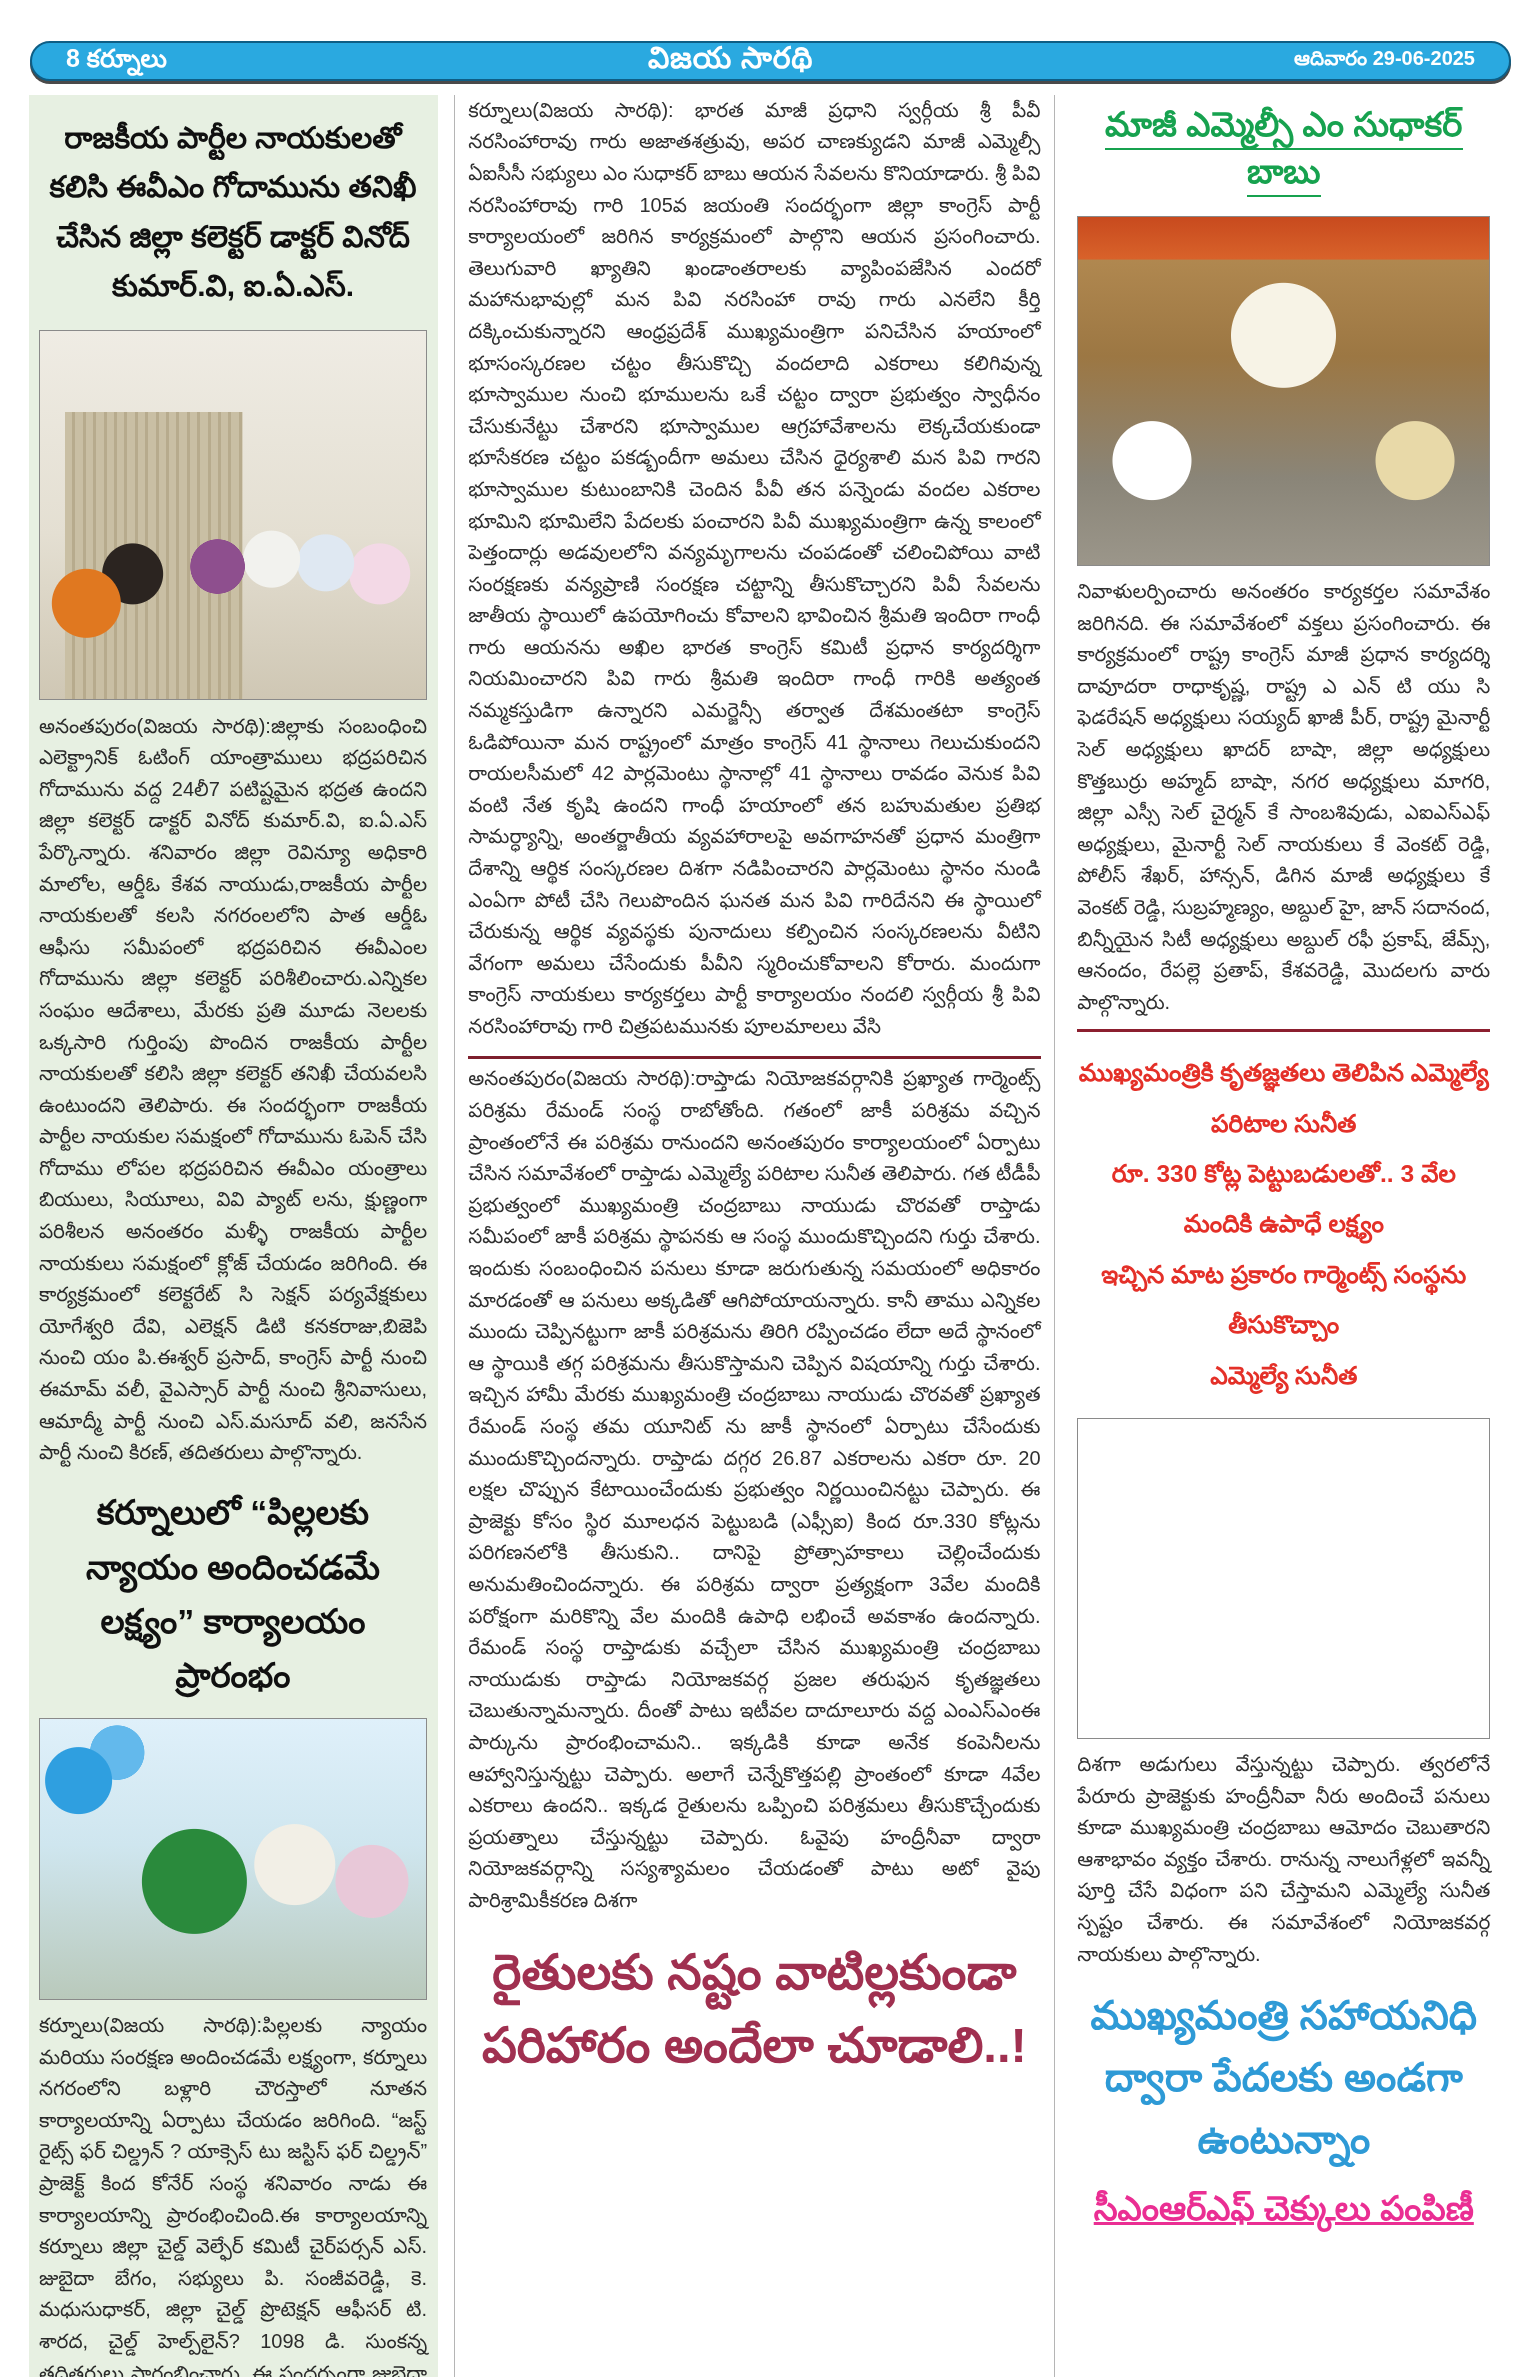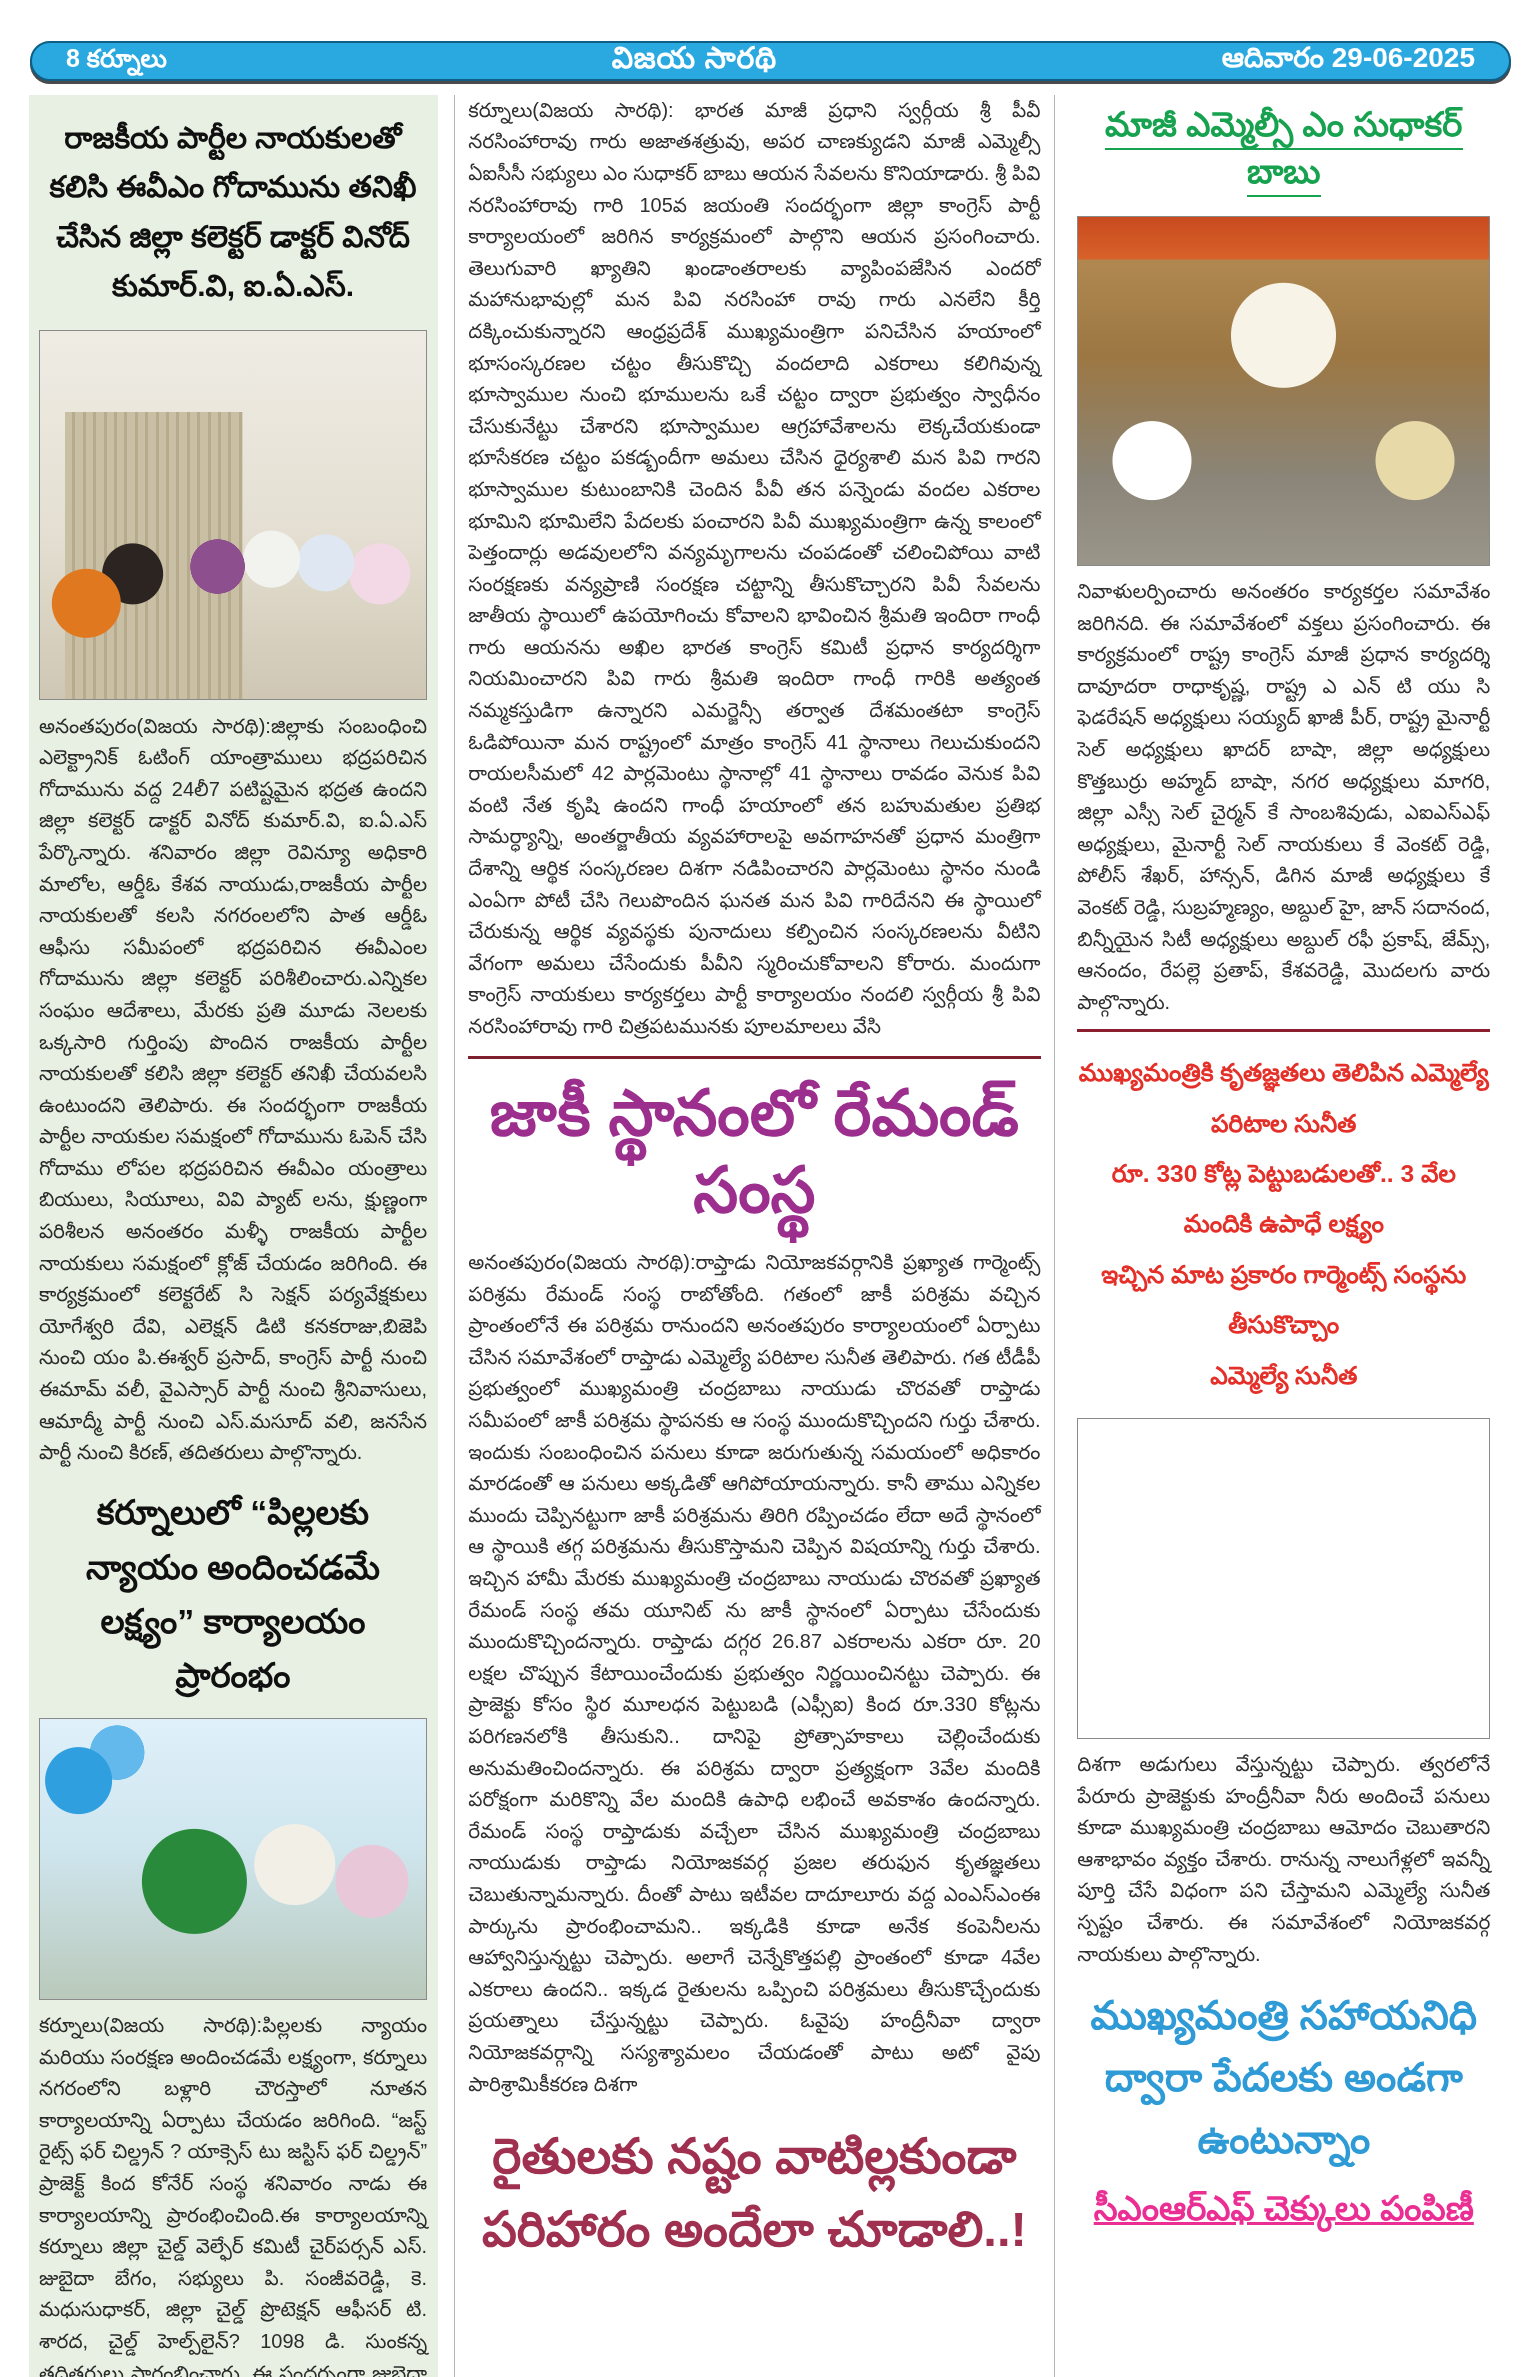--- a/index.html
+++ b/index.html
@@ -13,21 +13,21 @@
 
   
   .masthead-bar {
     margin:28px 9px 10.4px 9px; height:40px; border-radius:25px;
     background:#2aa9e0; border:2.2px solid #0e5e85; box-shadow:0 3px 0 #4a4a4a;
     display:flex; align-items:center; justify-content:space-between;
     padding:0 34px; color:#ffffff; font-weight:bold;
   }
   .masthead-left { font-size:25px; }
   .masthead-center { font-size:30px; letter-spacing:0.7px; }
-  .masthead-right { font-size:28px; }
+  .masthead-right { font-size:20px; }
 
   
   .columns {
     flex:1; display:grid; grid-template-columns:409px 601px 422px;
     column-gap:16.4px; padding:3px 7.5px 7.5px 7.5px;
   }
   .col { min-width:0; }
   .col-left { background:#e7f0e2; padding:7.5px 10.4px 12px 10.4px; }
   .col-center { border-left:0.7px solid #b5b5b5; border-right:0.7px solid #b5b5b5; padding:0 13.4px 10.4px 13.4px; }
   .col-right { padding:0 3px 10.4px 6px; }
@@ -129,21 +129,20 @@
 
     </div>
 
     <div class="col col-center">
 
 
       <div class="body-text">కర్నూలు(విజయ సారథి): భారత మాజీ ప్రధాని స్వర్గీయ శ్రీ పీవీ నరసింహారావు గారు అజాతశత్రువు, అపర చాణక్యుడని  మాజీ ఎమ్మెల్సీ ఏఐసీసీ సభ్యులు ఎం సుధాకర్ బాబు ఆయన సేవలను కొనియాడారు. శ్రీ పివి నరసింహారావు గారి 105వ జయంతి సందర్భంగా జిల్లా కాంగ్రెస్ పార్టీ కార్యాలయంలో జరిగిన కార్యక్రమంలో పాల్గొని ఆయన ప్రసంగించారు. తెలుగువారి ఖ్యాతిని ఖండాంతరాలకు వ్యాపింపజేసిన ఎందరో మహానుభావుల్లో మన పివి నరసింహా రావు గారు ఎనలేని కీర్తి దక్కించుకున్నారని ఆంధ్రప్రదేశ్ ముఖ్యమంత్రిగా పనిచేసిన హయాంలో భూసంస్కరణల చట్టం తీసుకొచ్చి వందలాది ఎకరాలు కలిగివున్న భూస్వాముల నుంచి భూములను ఒకే చట్టం ద్వారా ప్రభుత్వం స్వాధీనం చేసుకునేట్టు చేశారని భూస్వాముల ఆగ్రహావేశాలను లెక్కచేయకుండా భూసేకరణ చట్టం పకడ్బందీగా అమలు చేసిన ధైర్యశాలి మన పివి గారని భూస్వాముల కుటుంబానికి చెందిన పీవీ తన పన్నెండు వందల ఎకరాల భూమిని భూమిలేని పేదలకు పంచారని పివీ ముఖ్యమంత్రిగా ఉన్న కాలంలో పెత్తందార్లు అడవులలోని వన్యమృగాలను చంపడంతో చలించిపోయి వాటి సంరక్షణకు వన్యప్రాణి సంరక్షణ చట్టాన్ని తీసుకొచ్చారని  పివీ సేవలను జాతీయ స్థాయిలో ఉపయోగించు కోవాలని భావించిన శ్రీమతి ఇందిరా గాంధీ గారు ఆయనను అఖిల భారత కాంగ్రెస్ కమిటీ ప్రధాన కార్యదర్శిగా నియమించారని పివి గారు శ్రీమతి ఇందిరా గాంధీ గారికి అత్యంత నమ్మకస్తుడిగా ఉన్నారని ఎమర్జెన్సీ తర్వాత దేశమంతటా కాంగ్రెస్ ఓడిపోయినా మన రాష్ట్రంలో మాత్రం కాంగ్రెస్ 41 స్థానాలు గెలుచుకుందని రాయలసీమలో 42 పార్లమెంటు స్థానాల్లో 41 స్థానాలు రావడం వెనుక పివి వంటి నేత కృషి ఉందని గాంధీ హయాంలో తన బహుమతుల ప్రతిభ సామర్ధ్యాన్ని, అంతర్జాతీయ వ్యవహారాలపై అవగాహనతో ప్రధాన మంత్రిగా దేశాన్ని ఆర్థిక సంస్కరణల దిశగా నడిపించారని పార్లమెంటు స్థానం నుండి ఎంఏగా పోటీ చేసి గెలుపొందిన ఘనత మన పివి గారిదేనని ఈ స్థాయిలో చేరుకున్న ఆర్థిక వ్యవస్థకు పునాదులు కల్పించిన సంస్కరణలను వీటిని వేగంగా అమలు చేసేందుకు పీవీని స్మరించుకోవాలని కోరారు. మందుగా కాంగ్రెస్ నాయకులు కార్యకర్తలు పార్టీ కార్యాలయం నందలి స్వర్గీయ శ్రీ పివి నరసింహారావు గారి చిత్రపటమునకు పూలమాలలు వేసి</div>
 
       <hr class="rule-maroon">
 
-      <div class="hl-magenta">జాకీ స్థానంలో రేమండ్ సంస్థ</div>
 
       <div class="body-text">అనంతపురం(విజయ సారథి):రాప్తాడు నియోజకవర్గానికి ప్రఖ్యాత గార్మెంట్స్ పరిశ్రమ రేమండ్ సంస్థ రాబోతోంది. గతంలో జాకీ పరిశ్రమ వచ్చిన ప్రాంతంలోనే ఈ పరిశ్రమ రానుందని అనంతపురం కార్యాలయంలో ఏర్పాటు చేసిన సమావేశంలో రాప్తాడు ఎమ్మెల్యే పరిటాల సునీత తెలిపారు. గత టీడీపీ ప్రభుత్వంలో ముఖ్యమంత్రి చంద్రబాబు నాయుడు చొరవతో రాప్తాడు సమీపంలో జాకీ పరిశ్రమ స్థాపనకు ఆ సంస్థ ముందుకొచ్చిందని గుర్తు చేశారు. ఇందుకు సంబంధించిన పనులు కూడా జరుగుతున్న సమయంలో అధికారం మారడంతో ఆ పనులు అక్కడితో ఆగిపోయాయన్నారు. కానీ తాము ఎన్నికల ముందు చెప్పినట్టుగా జాకీ పరిశ్రమను తిరిగి రప్పించడం లేదా అదే స్థానంలో ఆ స్థాయికి తగ్గ పరిశ్రమను తీసుకొస్తామని చెప్పిన విషయాన్ని గుర్తు చేశారు. ఇచ్చిన హామీ మేరకు ముఖ్యమంత్రి చంద్రబాబు నాయుడు చొరవతో ప్రఖ్యాత రేమండ్ సంస్థ తమ యూనిట్ ను జాకీ స్థానంలో ఏర్పాటు చేసేందుకు ముందుకొచ్చిందన్నారు. రాప్తాడు దగ్గర 26.87 ఎకరాలను ఎకరా రూ. 20 లక్షల చొప్పున కేటాయించేందుకు ప్రభుత్వం నిర్ణయించినట్టు చెప్పారు. ఈ ప్రాజెక్టు కోసం స్థిర మూలధన పెట్టుబడి (ఎఫ్సీఐ) కింద రూ.330 కోట్లను పరిగణనలోకి తీసుకుని.. దానిపై ప్రోత్సాహకాలు చెల్లించేందుకు అనుమతించిందన్నారు. ఈ పరిశ్రమ ద్వారా ప్రత్యక్షంగా 3వేల మందికి పరోక్షంగా మరికొన్ని వేల మందికి ఉపాధి లభించే అవకాశం ఉందన్నారు. రేమండ్ సంస్థ రాప్తాడుకు వచ్చేలా చేసిన ముఖ్యమంత్రి చంద్రబాబు నాయుడుకు రాప్తాడు నియోజకవర్గ ప్రజల తరుఫున కృతజ్ఞతలు చెబుతున్నామన్నారు. దీంతో పాటు ఇటీవల దాదూలూరు వద్ద ఎంఎస్ఎంఈ పార్కును ప్రారంభించామని.. ఇక్కడికి కూడా అనేక కంపెనీలను ఆహ్వానిస్తున్నట్టు చెప్పారు. అలాగే చెన్నేకొత్తపల్లి ప్రాంతంలో కూడా 4వేల ఎకరాలు ఉందని.. ఇక్కడ రైతులను ఒప్పించి పరిశ్రమలు తీసుకొచ్చేందుకు ప్రయత్నాలు చేస్తున్నట్టు చెప్పారు. ఓవైపు హంద్రీనీవా ద్వారా నియోజకవర్గాన్ని సస్యశ్యామలం చేయడంతో పాటు అటో వైపు పారిశ్రామికీకరణ దిశగా</div>
 
       <div class="hl-maroon">రైతులకు నష్టం వాటిల్లకుండా పరిహారం అందేలా చూడాలి..!</div>
 
     </div>
 
     <div class="col col-right">
 
       <div class="subhead-green"><span>మాజీ ఎమ్మెల్సీ ఎం సుధాకర్ బాబు</span></div>

